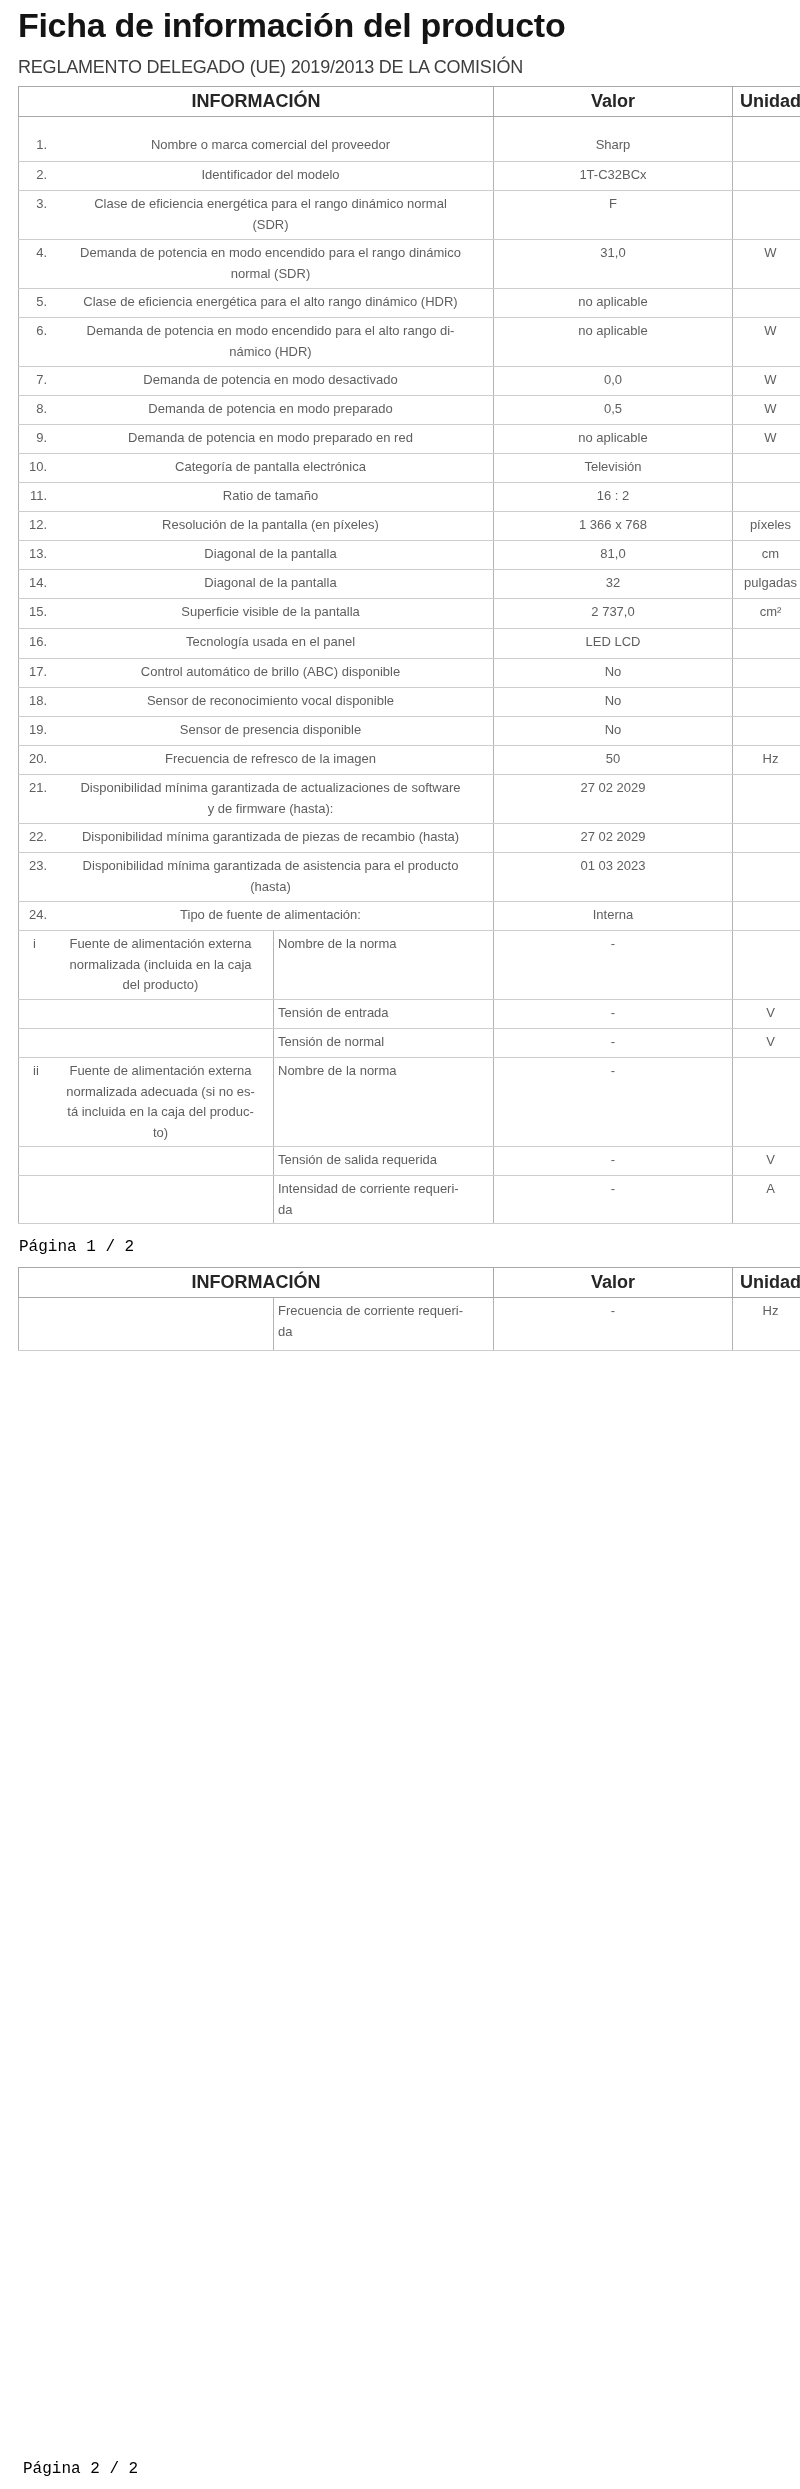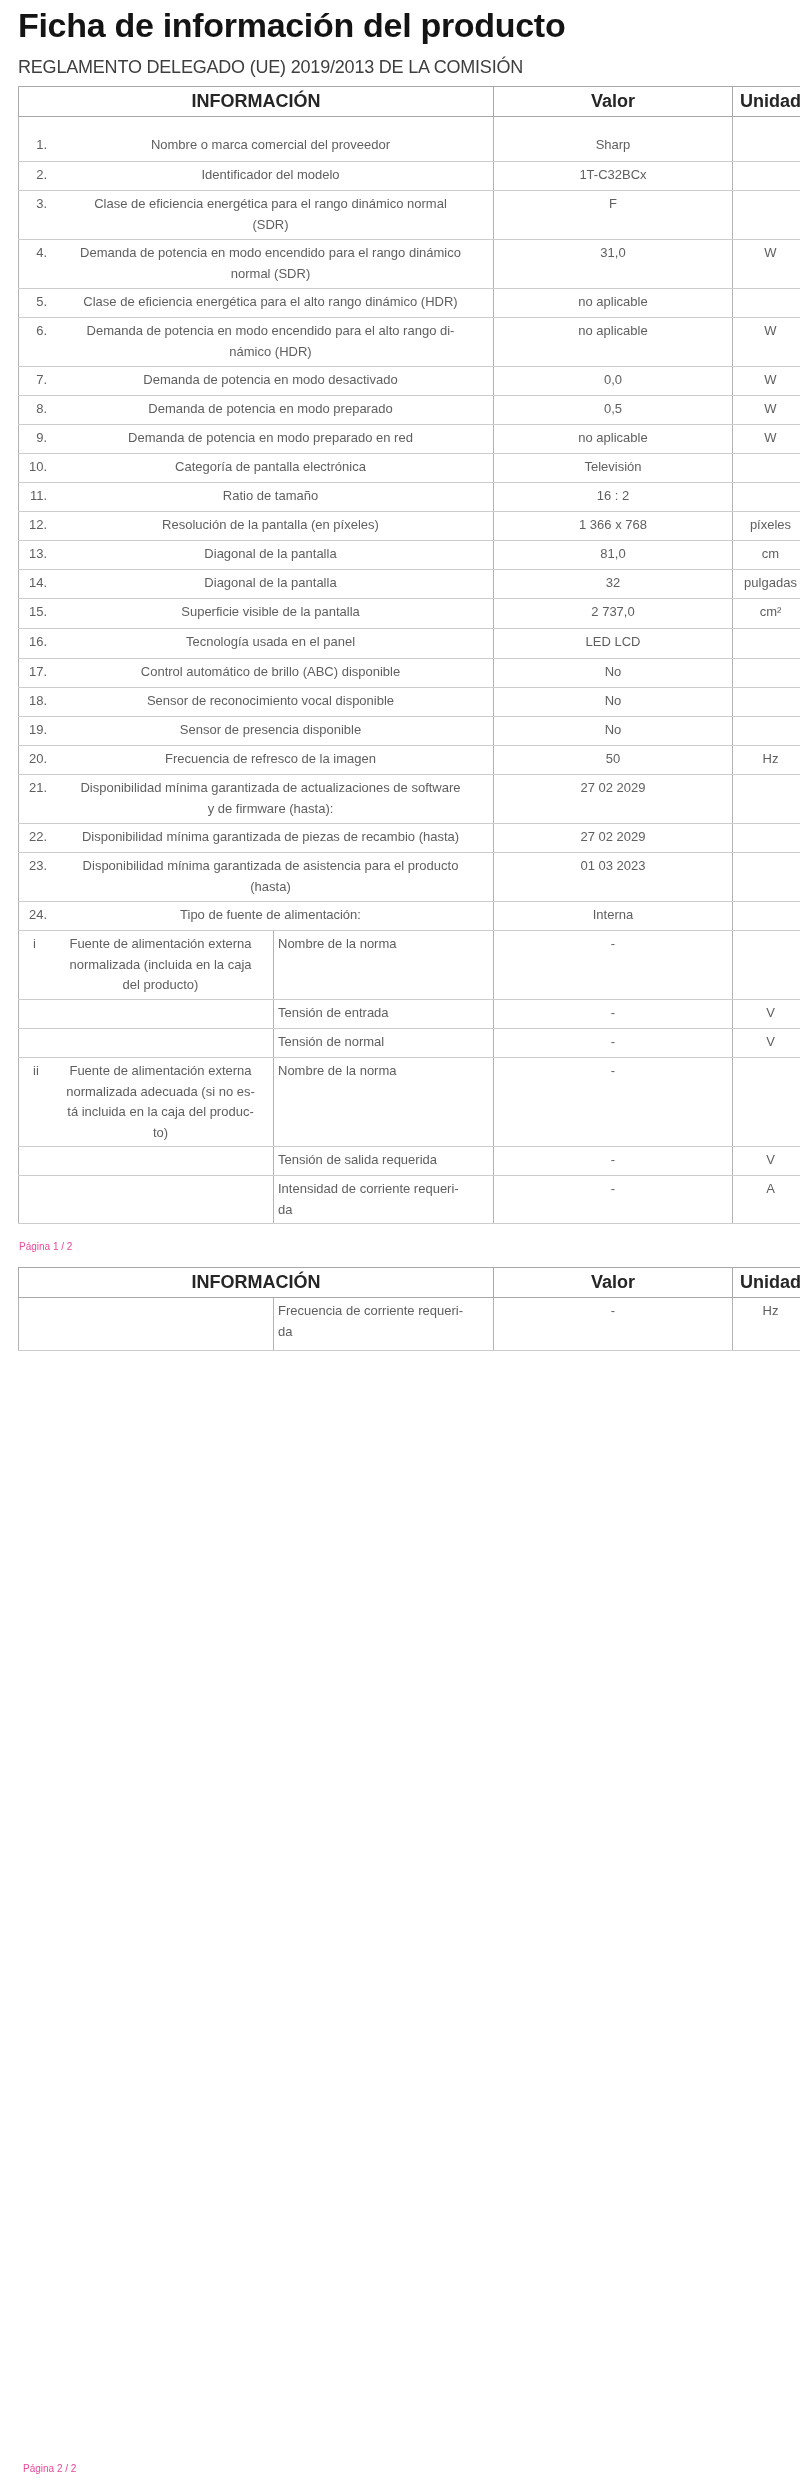--- a/index.html
+++ b/index.html
@@ -42,22 +42,23 @@
   td.cell-info { padding: 3px 4px 3px 2px; }
   .info-inner { display: flex; align-items: flex-start; }
   .num { flex: 0 0 29px; text-align: right; padding-right: 5px; box-sizing: border-box; }
   .num.roman { text-align: left; padding-left: 10px; padding-right: 0; }
   .lbl { white-space: pre-line; flex: 1 1 auto; text-align: center; }
   td.cell-sub { padding-left: 5px; white-space: pre-line; }
   td.cell-value, td.cell-unit { text-align: center; }
   tr.bottom td { vertical-align: bottom; padding-bottom: 6px; }
 
   .page-label {
-    font-size: 10px; color: #ec4899; line-height: 14px;
+    font-size: 16px; color: #000000; line-height: 14px;
     margin: 16px 0 13px 1px;
+    font-family: Liberation Mono, monospace;
   }
   .page-label-bottom {
     position: absolute; left: 23px; top: 2459px; margin: 0;
   }
 </style>
 </head>
 <body>
 
 <div class="page">
 

